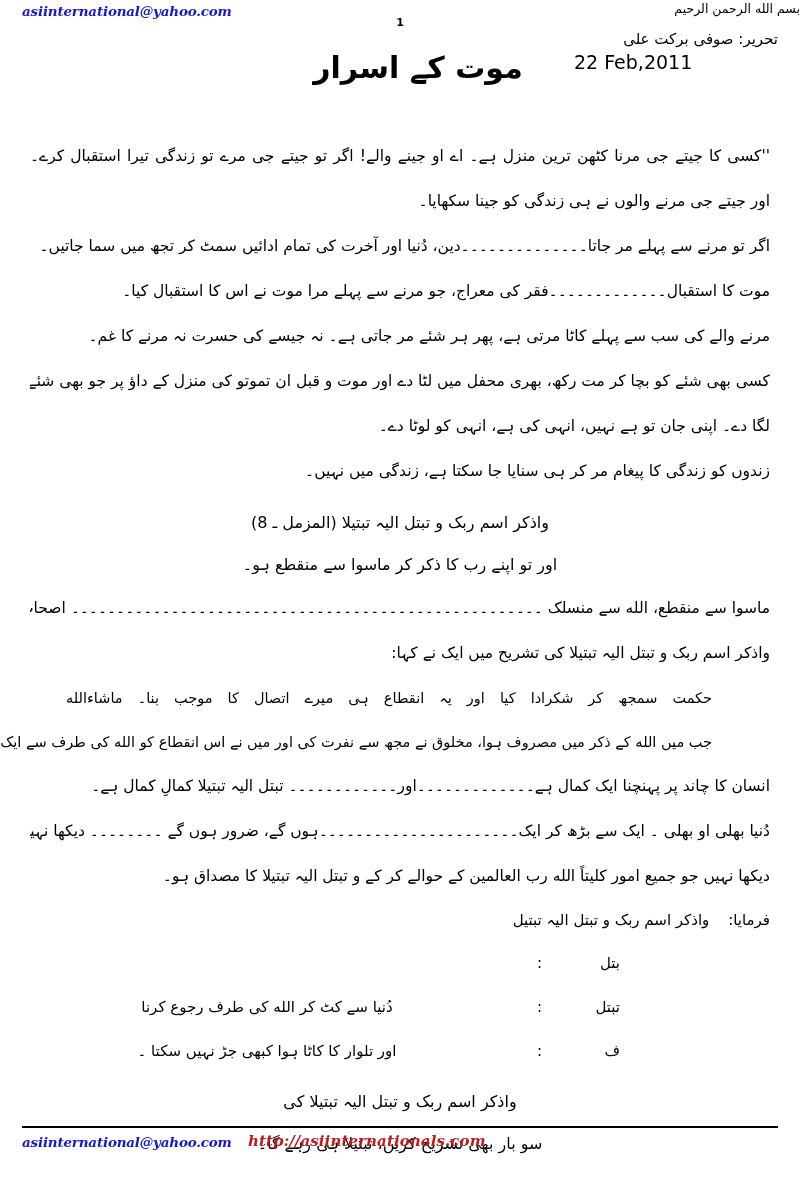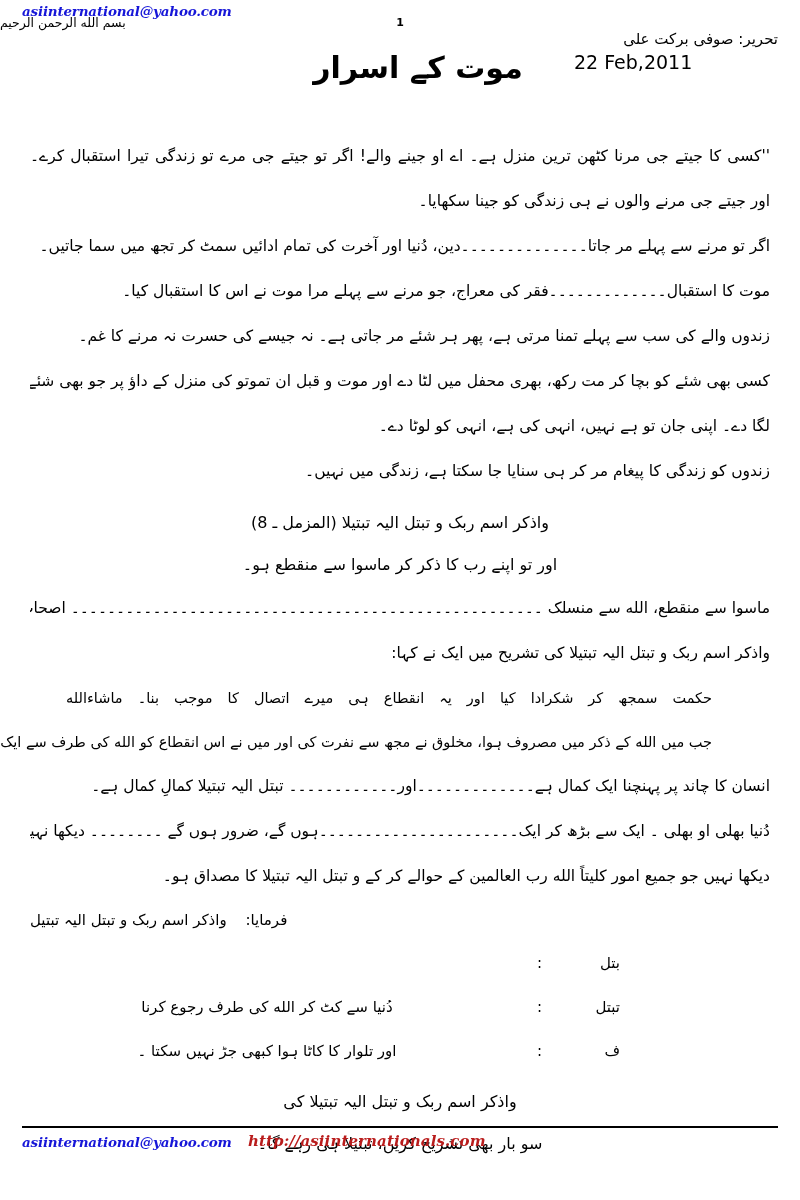--- a/index.html
+++ b/index.html
@@ -43,22 +43,22 @@
     font-size: 13.5px;
     color: #1616d8;
     letter-spacing: -0.2px;
     white-space: nowrap;
   }
 
   .hdr-bismillah {
     position: absolute;
     left: 0;
     right: 0;
-    top: 16px;
-    text-align: left;
+    top: 2px;
+    text-align: right;
     font-size: 12px;
     line-height: 1.15;
     color: #000;
     direction: rtl;
   }
 
   .hdr-bismillah .bism-line {
     display: block;
     font-size: 12.5px;
     white-space: nowrap;
@@ -193,21 +193,21 @@
 
   .line-center {
     text-align: center;
     white-space: nowrap;
   }
 
   .said-row {
     direction: rtl;
     font-size: 15px;
     line-height: 42px;
-    text-align: left;
+    text-align: right;
     white-space: nowrap;
   }
 
   .said-row .said-label { margin-left: 14px; }
 
   
   .footer {
     position: absolute;
     left: 0;
     right: 0;
@@ -276,21 +276,21 @@
   </div>
 
   <div class="content">
 
     <div class="gap-md"></div>
 
     <div class="para">''کسی کا جیتے جی مرنا کٹھن ترین منزل ہے۔      اے او جینے والے! اگر تو جیتے جی مرے تو زندگی تیرا استقبال کرے۔</div>
     <div class="para rtl-right">اور جیتے جی مرنے والوں نے ہی زندگی کو جینا سکھایا۔</div>
     <div class="para rtl-right">اگر تو مرنے سے پہلے مر جاتا۔۔۔۔۔۔۔۔۔۔۔۔۔۔دین، دُنیا اور آخرت کی تمام ادائیں سمٹ کر تجھ میں سما جاتیں۔</div>
     <div class="para rtl-right">موت کا استقبال۔۔۔۔۔۔۔۔۔۔۔۔۔فقر کی معراج،      جو مرنے سے پہلے مرا موت نے اس کا استقبال کیا۔</div>
-    <div class="para rtl-right">زندوں والے کی سب سے پہلے تمنا مرتی ہے، پھر ہر شئے مر جاتی ہے۔ نہ جیسے کی حسرت نہ مرنے کا غم۔</div>
+    <div class="para rtl-right">مرنے والے کی سب سے پہلے کاٹا مرتی ہے، پھر ہر شئے مر جاتی ہے۔ نہ جیسے کی حسرت نہ مرنے کا غم۔</div>
     <div class="para rtl-right">کسی بھی شئے کو بچا کر مت رکھ، بھری محفل میں لٹا دے اور موت و قبل ان تموتو کی منزل کے داؤ پر جو بھی شئے رکھتا ہے،</div>
     <div class="para rtl-right">لگا دے۔ اپنی جان تو ہے نہیں، انہی کی ہے، انہی کو لوٹا دے۔</div>
     <div class="para rtl-right">زندوں کو زندگی کا پیغام مر کر ہی سنایا جا سکتا ہے، زندگی میں نہیں۔</div>
 
     <div class="gap-sm"></div>
 
     <div class="arabic line-center">واذکر اسم ربک و تبتل الیہ تبتیلا (المزمل ـ 8)</div>
 
     <div class="arabic line-center">اور تو اپنے رب کا ذکر کر ماسوا سے منقطع ہو۔</div>
 

